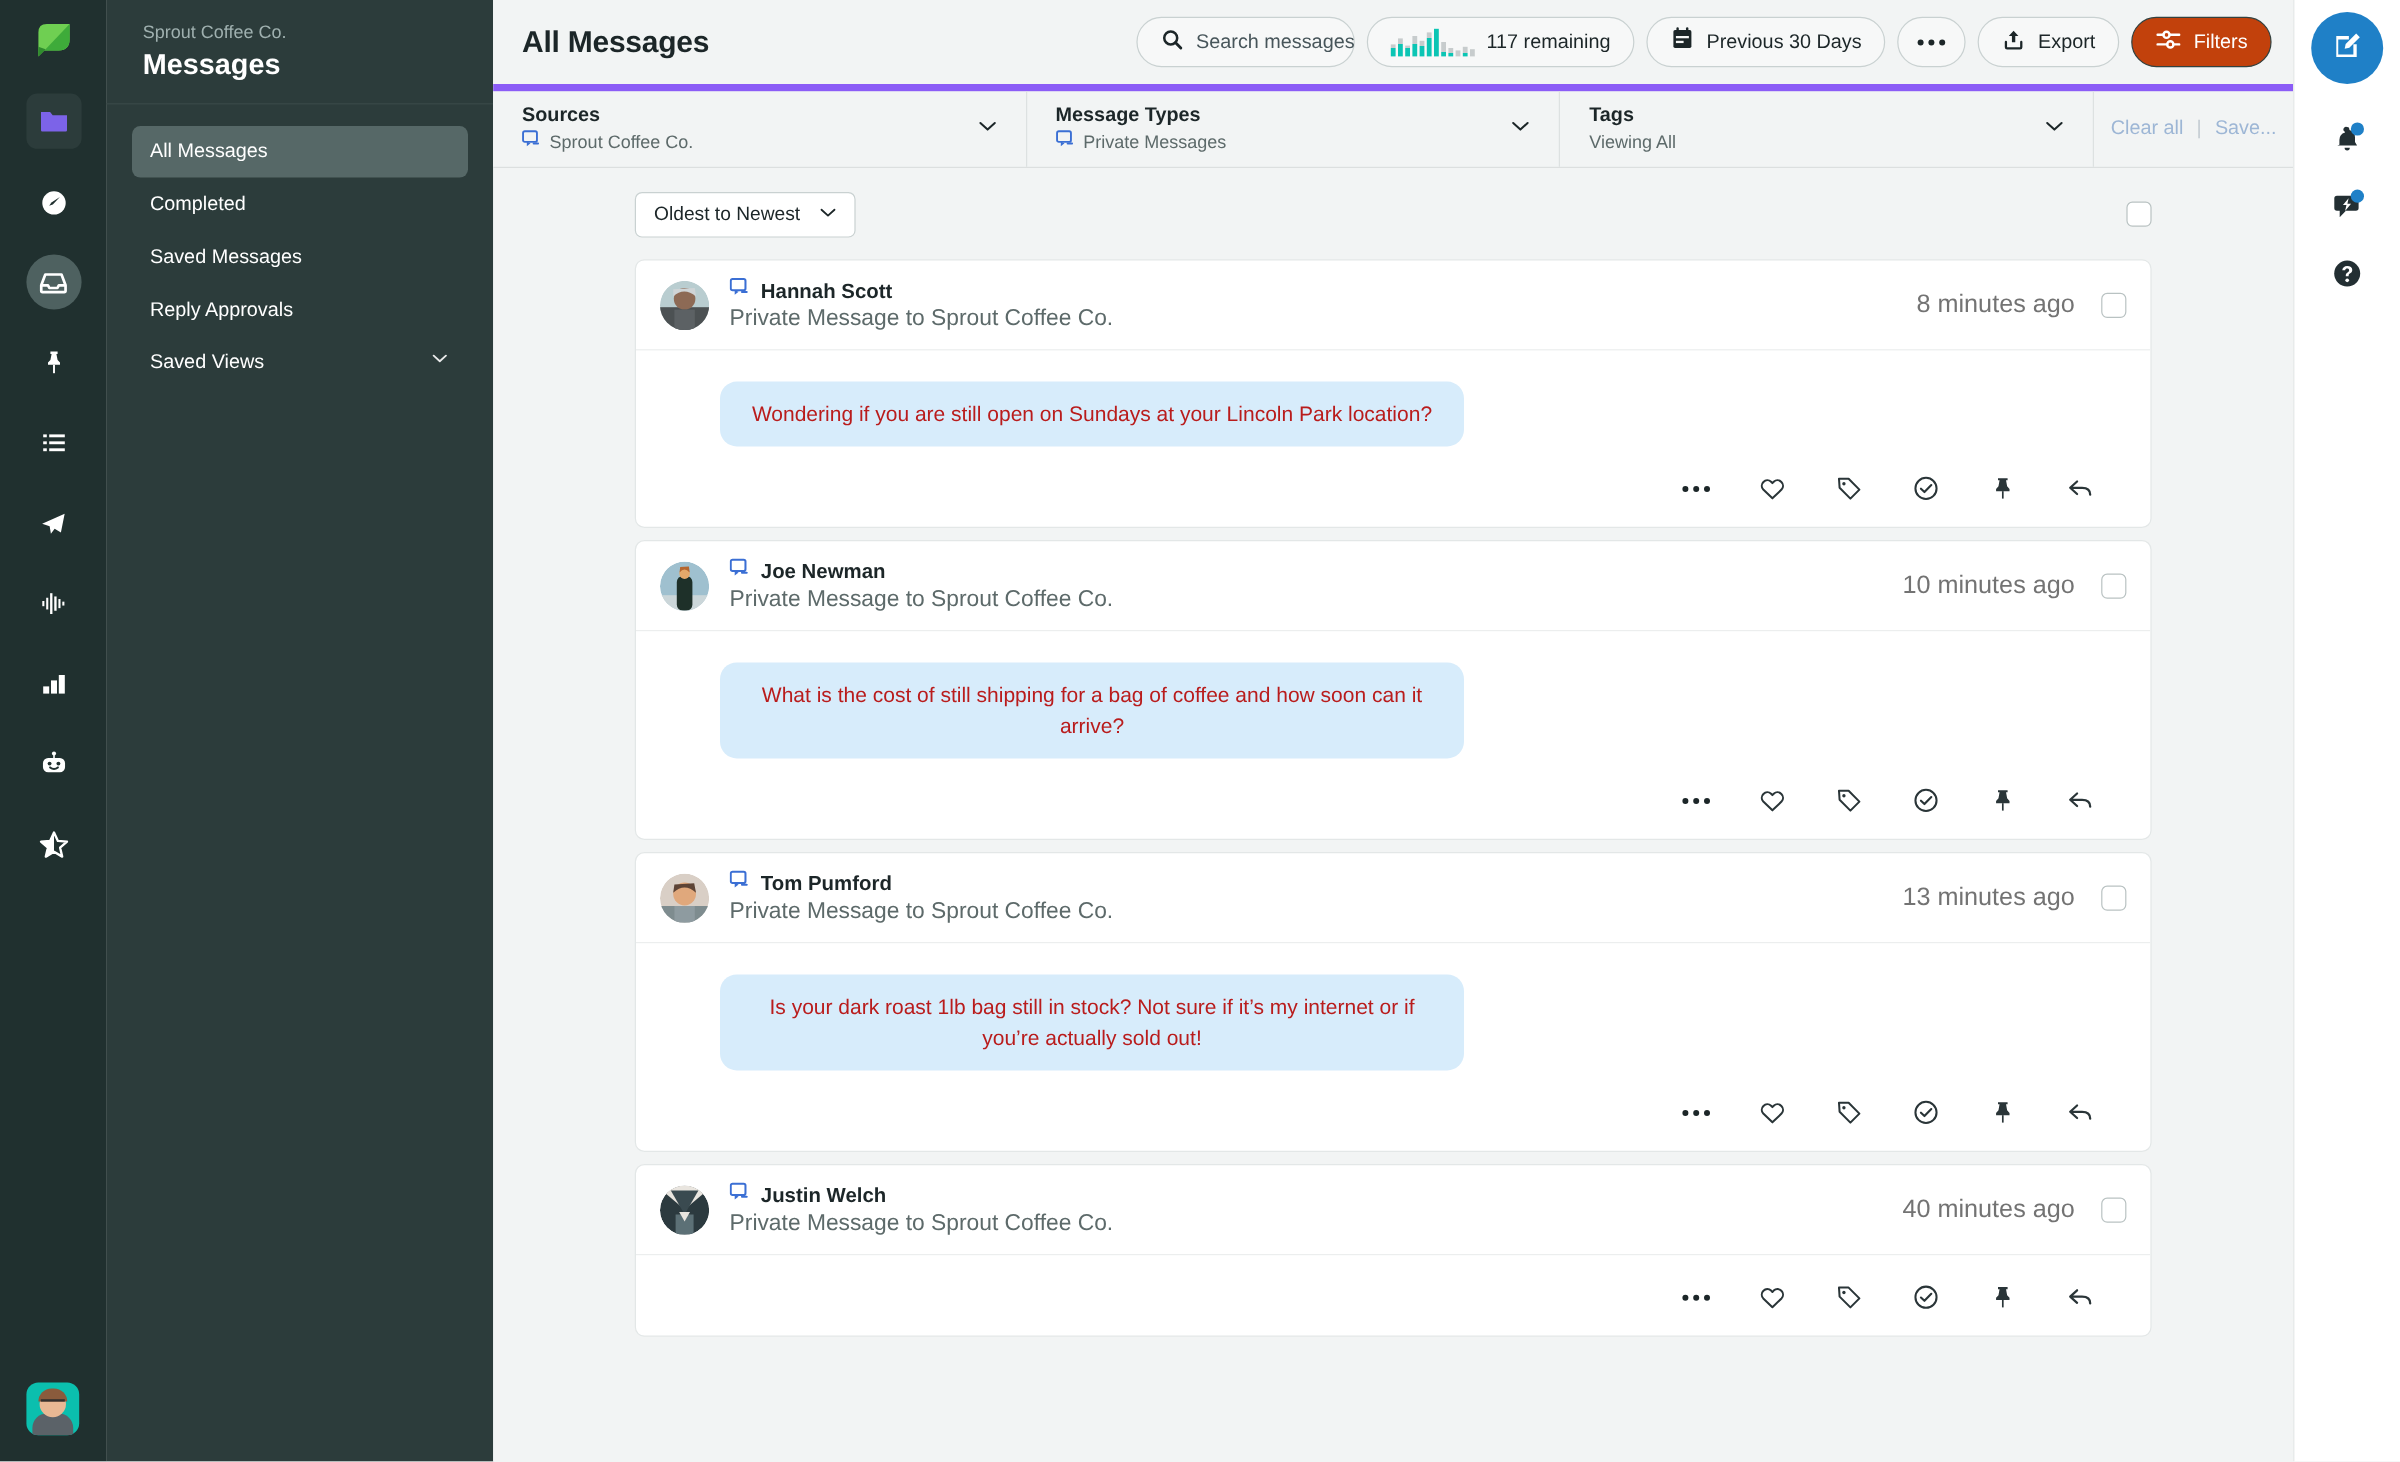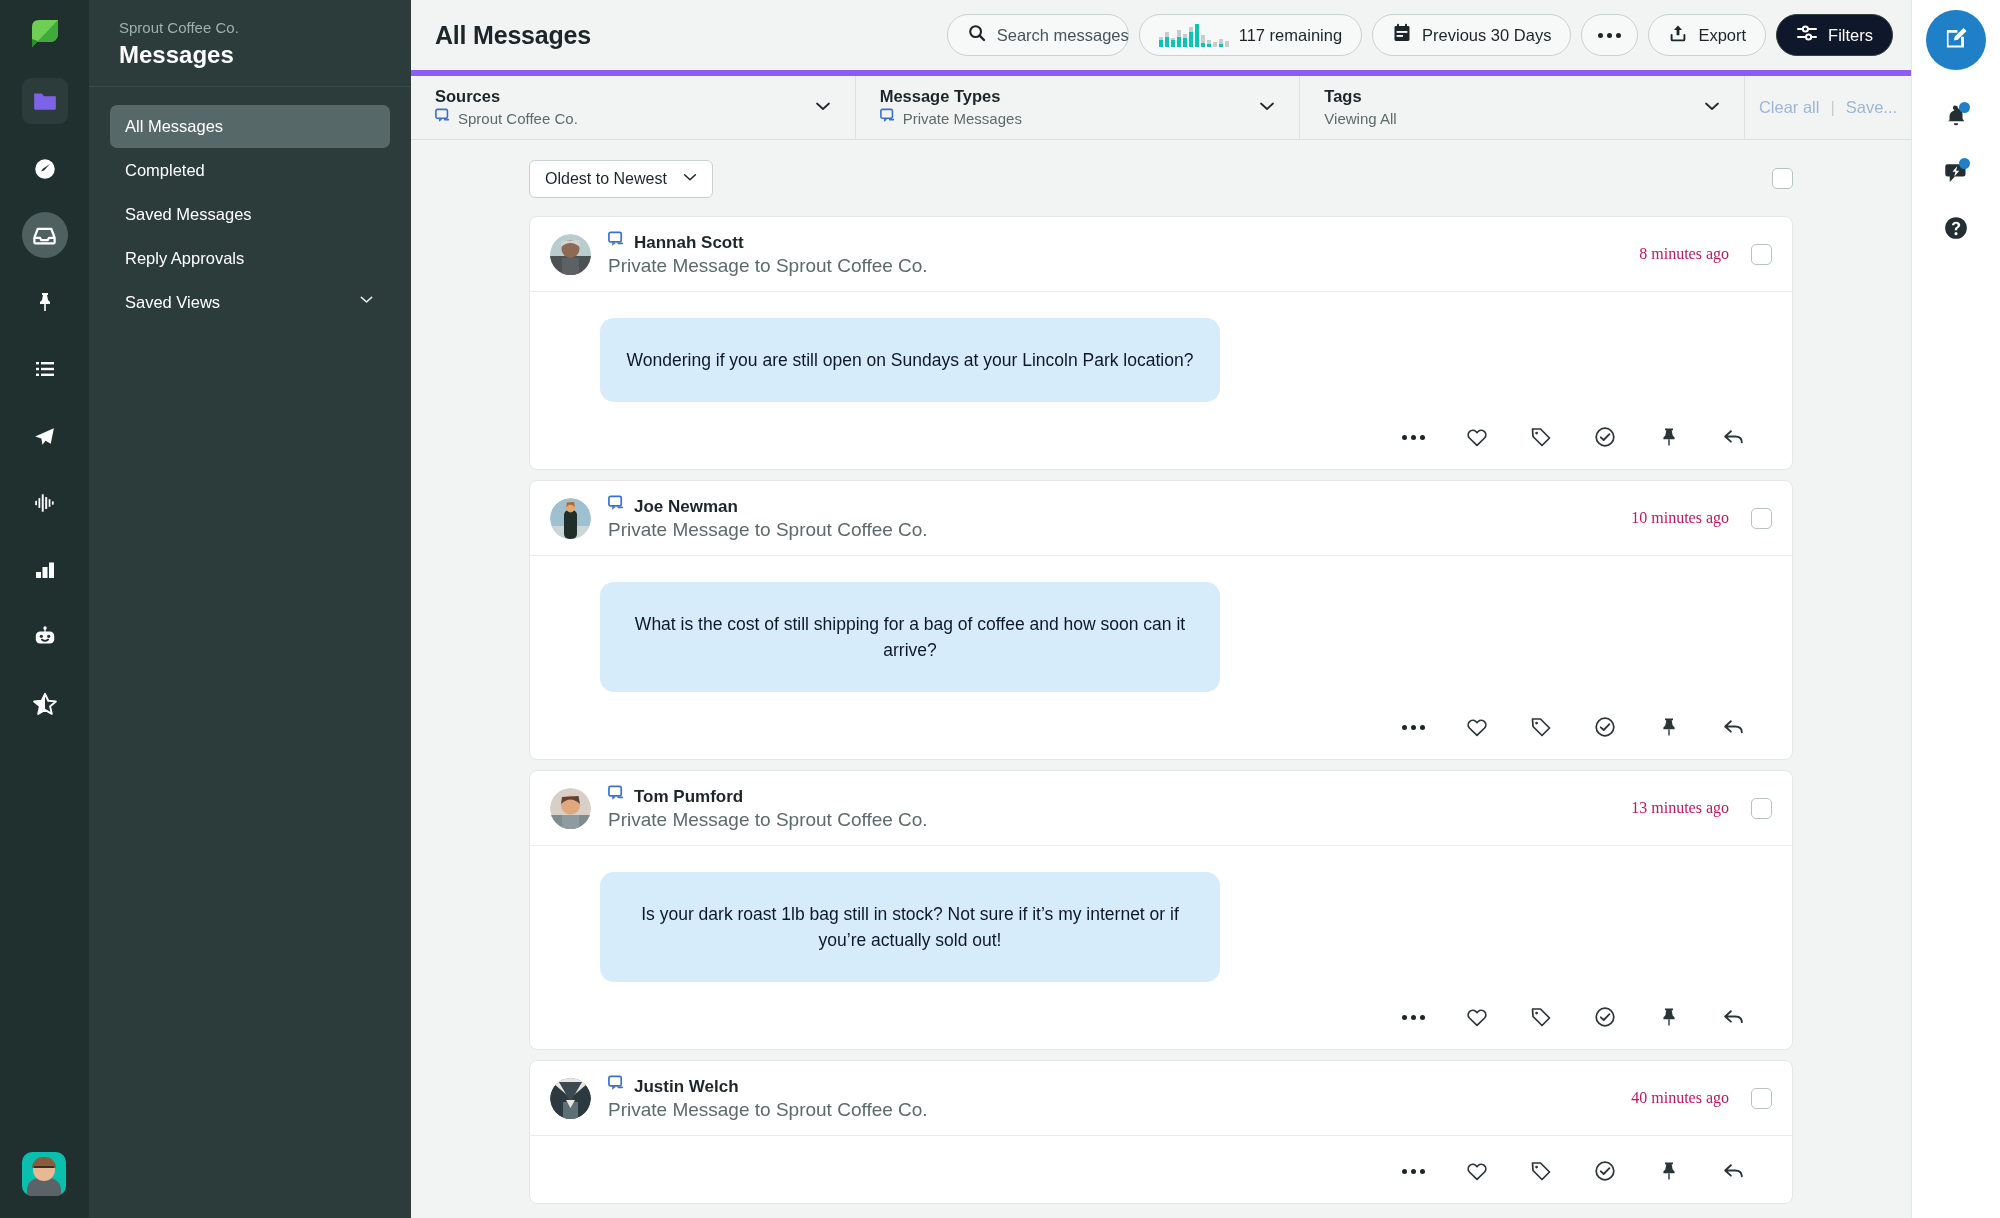--- a/index.html
+++ b/index.html
@@ -73,21 +73,21 @@
   .topbar-right { margin-left: auto; display: flex; align-items: center; gap: 10px; }
 
   .btn {
     height: 42px; border-radius: 21px;
     border: 1px solid #c9d1d1; background: #f7f8f8;
     display: flex; align-items: center; gap: 10px;
     padding: 0 19px;
     font-size: 16.5px; color: #1c2628;
     cursor: pointer; white-space: nowrap;
   }
-  .btn.dark { background: #0f172a; border-color: #33413f; color: #ffffff; }
+  .btn.dark { background: #c2410c; border-color: #33413f; color: #ffffff; }
   .btn.icon-only { padding: 0 16px; }
   .btn.search { width: 182px; color: #47555a; }
   .dots { display: flex; gap: 4px; }
   .dots i { width: 5px; height: 5px; border-radius: 50%; background: #1c2628; display: block; }
 
   .spark { display: flex; align-items: flex-end; gap: 2px; height: 24px; }
   .spark span { width: 4px; display: block; }
 
   
   .filterbar {
@@ -142,27 +142,27 @@
   }
   .card-head {
     display: flex; align-items: center; padding: 14px 20px 14px 20px;
     border-bottom: 1px solid #eceeee;
   }
   .avatar { width: 41px; height: 41px; border-radius: 50%; overflow: hidden; flex: 0 0 41px; position: relative; }
   .who { margin-left: 17px; min-width: 0; }
   .who-name { display: flex; align-items: center; gap: 9px; font-size: 17px; font-weight: bold; color: #1c2628; line-height: 22px; }
   .who-sub { font-size: 19px; color: #5d6a6a; line-height: 22px; margin-top: 1px; }
   .card-head-right { margin-left: auto; display: flex; align-items: center; gap: 22px; }
-  .ts { font-size: 16px; color: #be185d; font-family: Liberation Serif, serif; }
+  .ts { font-size: 21px; color: #737373; }
 
   .card-body { padding: 26px 20px 0 70px; }
   .bubble {
     background: #d7ecfb; border-radius: 14px;
-    padding: 29px 22px; max-width: 620px;
-    font-size: 17.5px; line-height: 26px; color: #0f172a;
+    padding: 14px 22px; max-width: 620px;
+    font-size: 17.5px; line-height: 26px; color: #b91c1c;
   }
   .card-actions {
     display: flex; justify-content: flex-end; align-items: center; gap: 38px;
     padding: 22px 46px 19px 0;
   }
   .act { cursor: pointer; display: flex; align-items: center; justify-content: center; width: 26px; height: 26px; }
 
   
   .rrail {
     width: 89px; flex: 0 0 89px; background: #ffffff;

